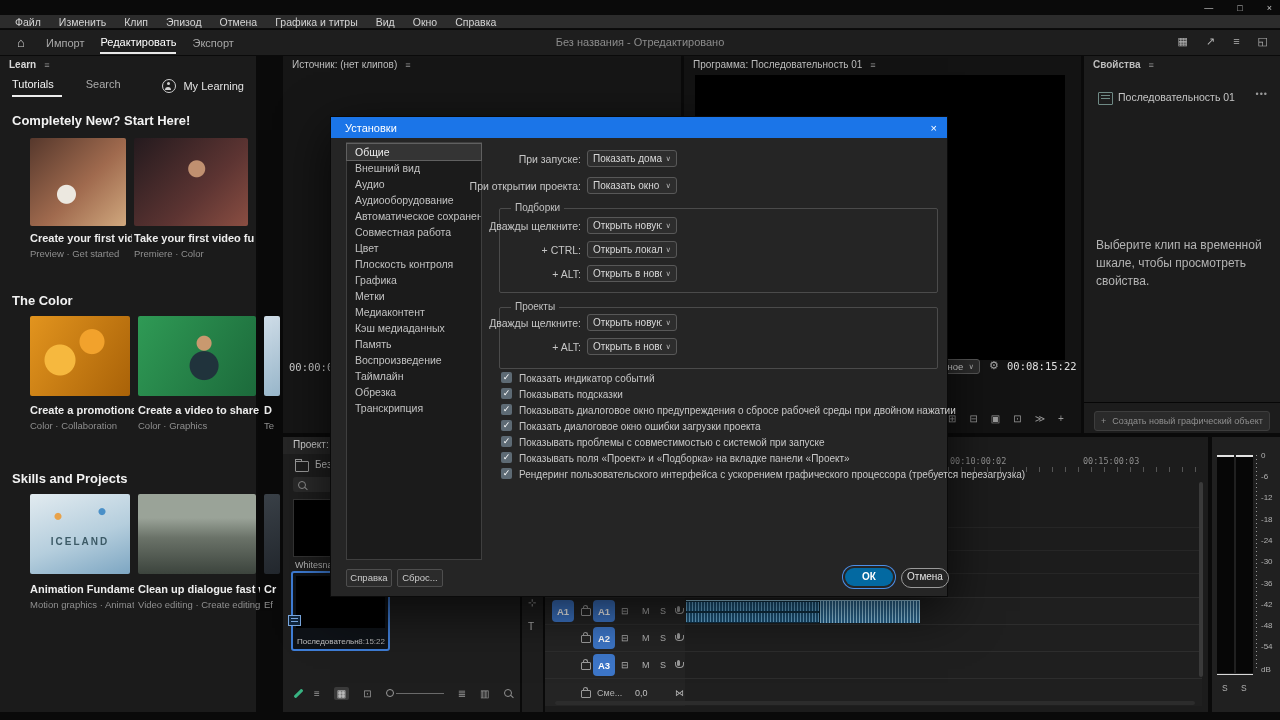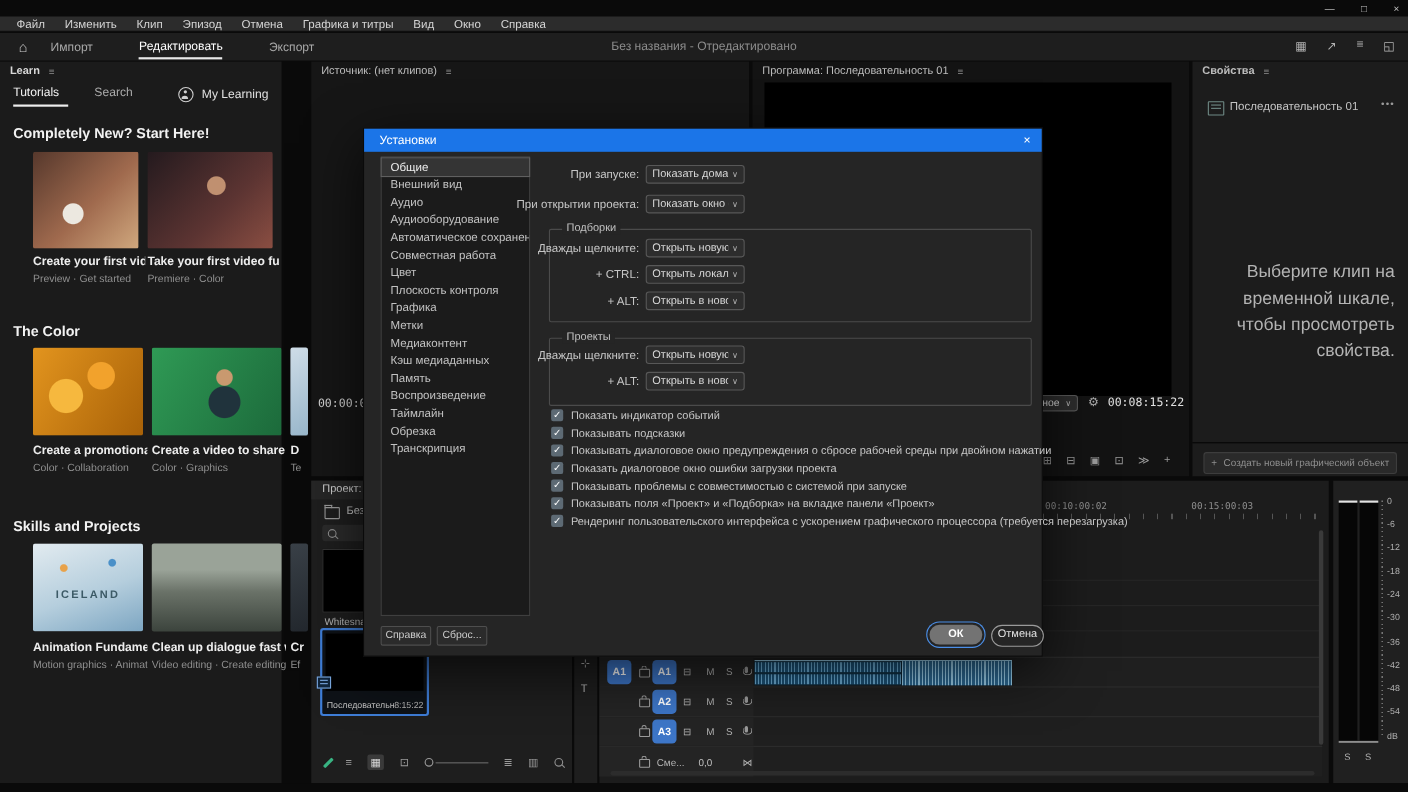--- a/index.html
+++ b/index.html
@@ -13,21 +13,21 @@
   .titlebar{left:0;top:0;width:1280px;height:15px;background:#2c2c2c;display:flex;align-items:center;}
   .prbadge{margin-left:4px;width:15px;height:11px;background:#10295c;color:#9ab8f0;font-size:7.5px;font-weight:bold;
            display:flex;align-items:center;justify-content:center;border-radius:2px;}
   .wtitle{margin-left:8px;font-size:9.5px;color:#cfcfcf;}
   .wctrls{position:absolute;right:8px;top:0;height:15px;display:flex;gap:24px;align-items:center;font-size:9px;color:#c4c4c4;}
   .menubar{left:0;top:15px;width:1280px;height:14px;background:#2c2c2c;border-bottom:1px solid #0c0c0c;
            display:flex;align-items:center;padding-left:6px;}
   .menubar span{font-size:10.5px;color:#d4d4d4;padding:0 9px;}
   .wsbar{left:0;top:30px;width:1280px;height:25px;background:#1e1e1e;}
   .home{left:17px;top:5px;font-size:13px;color:#cfcfcf;}
-  .wstabs{left:46px;top:0;height:25px;display:flex;gap:42px;align-items:center;}
+  .wstabs{left:46px;top:0;height:25px;display:flex;gap:16px;align-items:center;}
   .wstab{font-size:11px;color:#a8a8a8;padding:4px 0;}
   .wstab.act{color:#fff;border-bottom:2px solid #e8e8e8;}
   .wsstatus{left:0;top:6px;width:1280px;text-align:center;font-size:11px;color:#8c8c8c;}
   .wsicons{right:12px;top:5px;display:flex;gap:18px;font-size:11px;color:#b4b4b4;}
 
   
   .panel{background:#1c1c1c;}
   .phead{display:flex;align-items:center;gap:8px;height:17px;padding:0 9px;font-size:10px;color:#bdbdbd;}
   .hicon{font-size:9px;color:#8f8f8f;}
 
@@ -120,21 +120,21 @@
   .nv.sel{background:#343434;outline:1px solid #606060;color:#ececec;}
   .flbl{position:absolute;text-align:right;font-size:10.5px;color:#c6c6c6;white-space:nowrap;}
   .grp{position:absolute;border:1px solid #4b4b4b;border-radius:2px;}
   .grpl{position:absolute;font-size:10px;color:#c0c0c0;background:#252525;padding:0 4px;}
   .cbx{position:absolute;width:11px;height:11px;background:#5d6a74;border-radius:2px;color:#fff;font-size:9px;
        line-height:11px;text-align:center;}
   .cbx:after{content:"✓";}
   .cbl{position:absolute;font-size:10px;color:#c8c8c8;white-space:nowrap;}
   .btnsm{position:absolute;background:#2b2b2b;border:1px solid #4e4e4e;border-radius:2px;font-size:9.5px;color:#cccccc;
          text-align:center;line-height:15px;}
-  .btnok{position:absolute;background:#737373;color:#fff;border-radius:10px;font-weight:bold;font-size:10px;
+  .btnok{position:absolute;background:#0369a1;color:#fff;border-radius:10px;font-weight:bold;font-size:10px;
          text-align:center;line-height:18px;box-shadow:0 0 0 2px #252525,0 0 0 3px #4b8fe8;}
   .btncancel{position:absolute;border:1px solid #9a9a9a;border-radius:10px;font-size:10px;color:#e2e2e2;
              text-align:center;line-height:16px;}
 </style>
 </head>
 <body>
 
 <div id="app">
 
   <div class="a wctrls">
@@ -252,21 +252,21 @@
   <div class="a panel" style="left:1084px;top:56px;width:196px;height:377px;background:#1c1c1c;">
     <div class="phead">
       <span style="font-weight:bold;">Свойства</span>
       <span class="hicon">≡</span>
     </div>
     <div class="a" style="left:14px;top:36px;">
         <span class="seqicon" style="display:block;"></span>
       </div>
     <div class="a nw" style="left:34px;top:35px;width:118px;font-size:10.5px;color:#c4c4c4;">Последовательность 01</div>
     <div class="a" style="right:12px;top:33px;font-size:9px;color:#9a9a9a;letter-spacing:1px;">•••</div>
-    <div class="a" style="left:12px;right:12px;top:180px;text-align:right;font-size:16px;color:#b4b4b4;line-height:1.5;">Выберите клип на временной шкале, чтобы просмотреть свойства.</div>
+    <div class="a" style="left:12px;right:12px;top:180px;text-align:left;font-size:12px;color:#b4b4b4;line-height:1.5;">Выберите клип на временной шкале, чтобы просмотреть свойства.</div>
     <div class="a" style="left:0;right:0;top:346px;border-top:1px solid #060606;"></div>
     <div class="a createbtn" style="left:10px;top:355px;width:176px;">
       <span>+</span>
       <span>Создать новый графический объект</span>
     </div>
   </div>
 
   <div class="a panel" style="left:283px;top:437px;width:237px;height:275px;background:#1e1e1e;">
     <div class="a" style="left:0;top:0;width:160px;height:17px;background:#262626;">
       <span class="nw" style="display:block;padding:2px 0 0 10px;font-size:10px;color:#d2d2d2;">Проект: Без названия</span>

